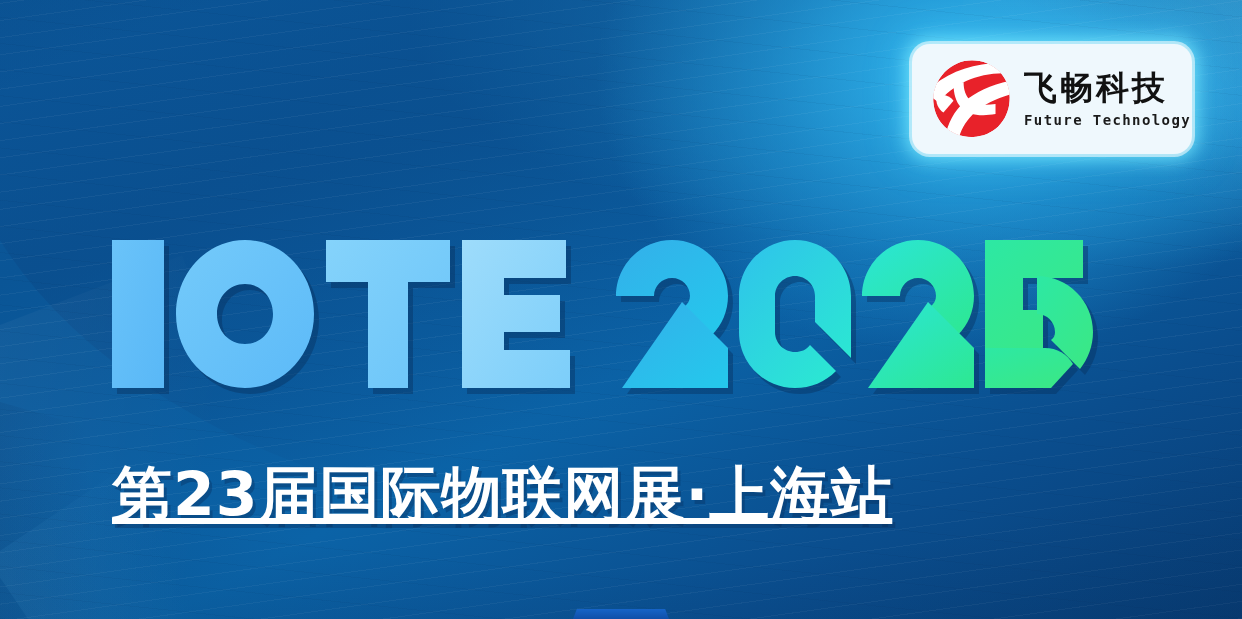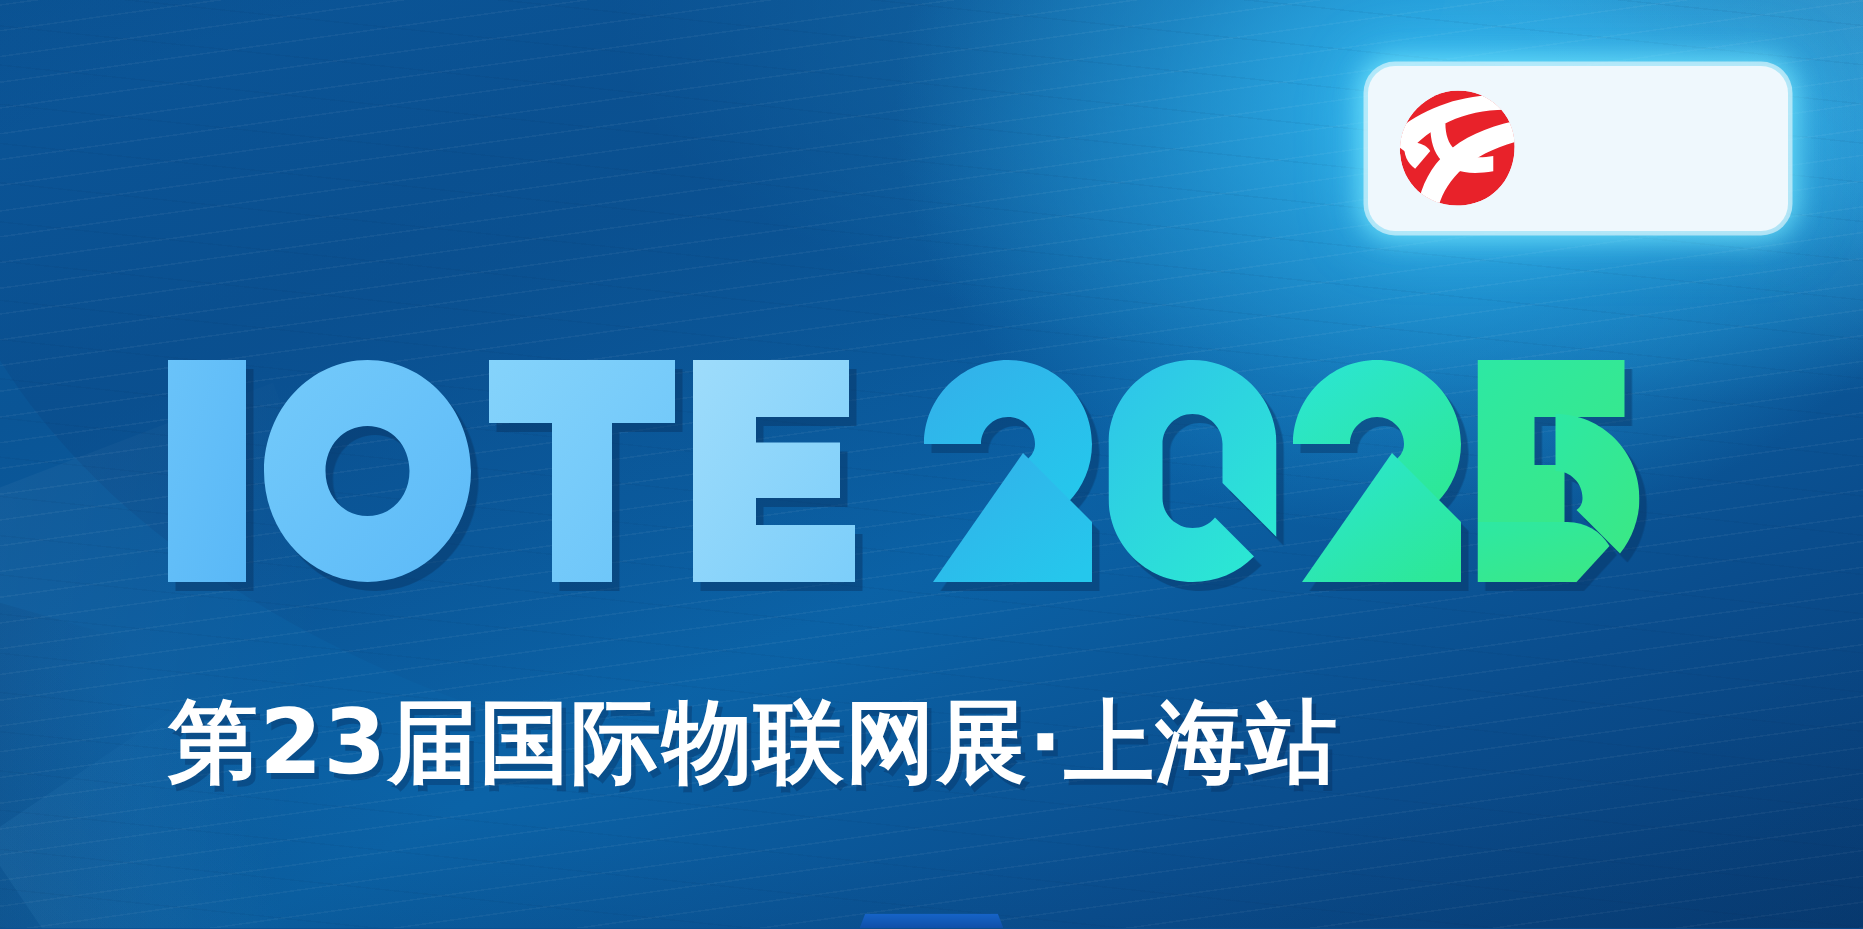--- a/index.html
+++ b/index.html
@@ -143,20 +143,21 @@
     position:absolute;
     left:112px;
     top:455px;
     font-family:"DejaVu Sans","Liberation Sans",sans-serif;
     font-size:60px;
     font-weight:700;
     color:#ffffff;
     letter-spacing:1px;
     white-space:nowrap;
     text-shadow:3px 4px 0 rgba(6,44,88,.35);
+    text-decoration:underline;
   }
 
   
   .bottom-tab{
     position:absolute;
     left:50%;
     transform:translateX(-50%);
     bottom:0;
     width:96px;
     height:10px;
@@ -192,20 +193,24 @@
 
           <path d="M-6 42 C22 16 58 4 100 8 L100 20 C62 16 30 30 10 54 Z" fill="#ffffff"></path>
           <path d="M18 96 C24 62 48 38 96 28 L98 44 C60 54 40 74 34 98 Z" fill="#ffffff"></path>
 
           <path d="M40 30 C40 52 54 60 78 56 L78 68 C44 74 28 60 28 32 Z" fill="#ffffff"></path>
 
           <path d="M8 46 C16 44 24 46 28 52 L16 66 C10 62 6 54 8 46 Z" fill="#ffffff"></path>
         </g>
       </svg>
     </div>
+    <div class="logo-text">
+      <div class="logo-cn">飞畅科技</div>
+      <div class="logo-en">Future Technology</div>
+    </div>
   </div>
 
   <div class="headline">
 
     <div class="iote-wrap">
 
       <svg class="glyph" width="52" height="148" viewBox="0 0 52 148">
         <defs>
           <linearGradient id="gI" x1="0" y1="0" x2="1" y2="1">
             <stop offset="0%" stop-color="#6AC3F9"></stop>

